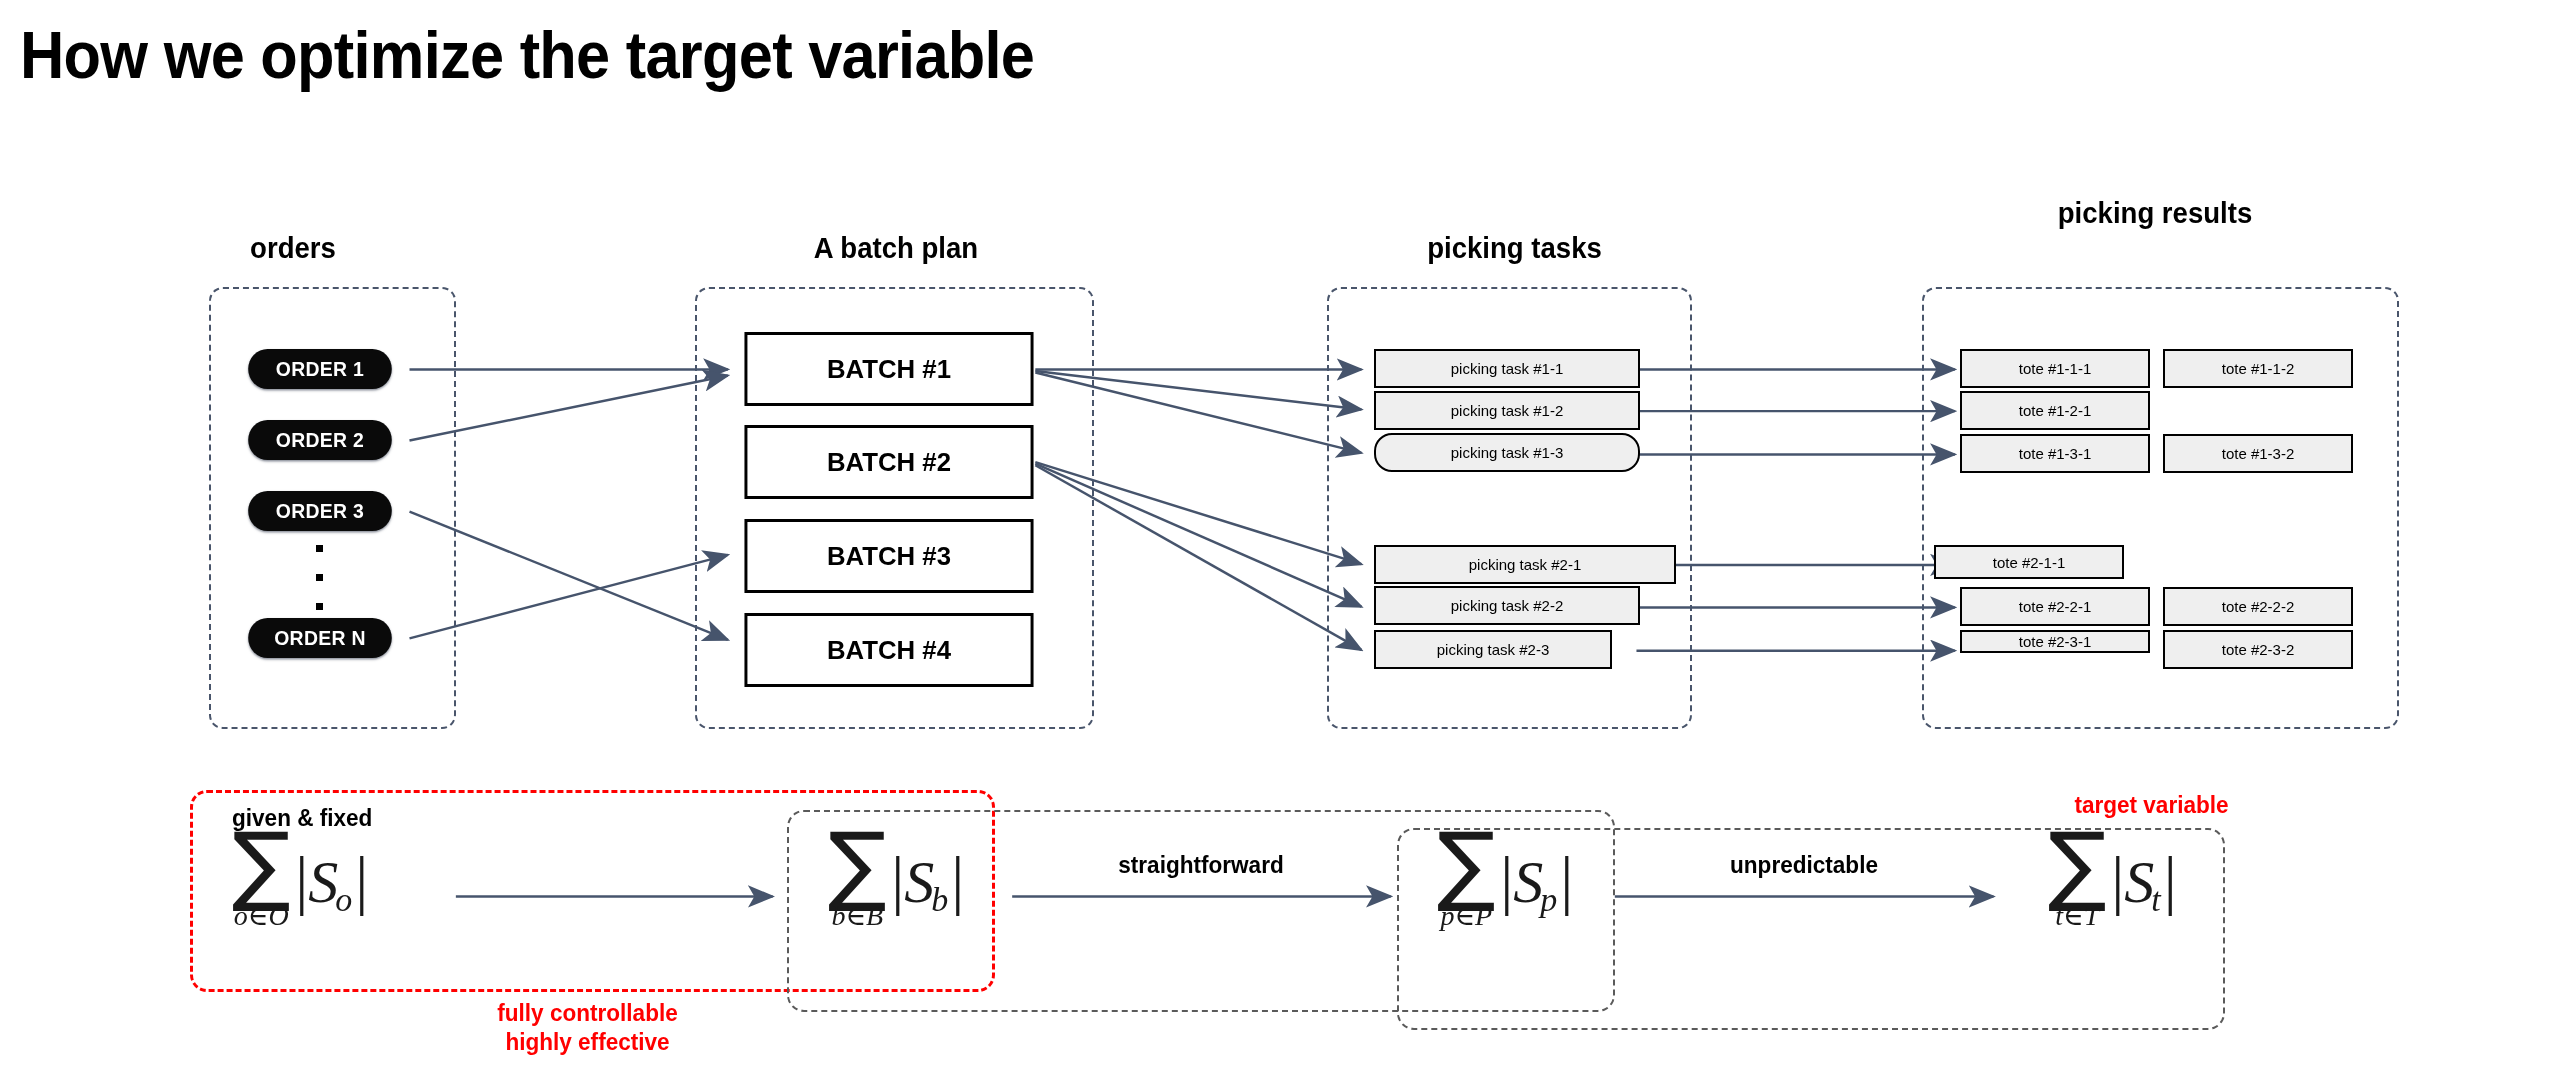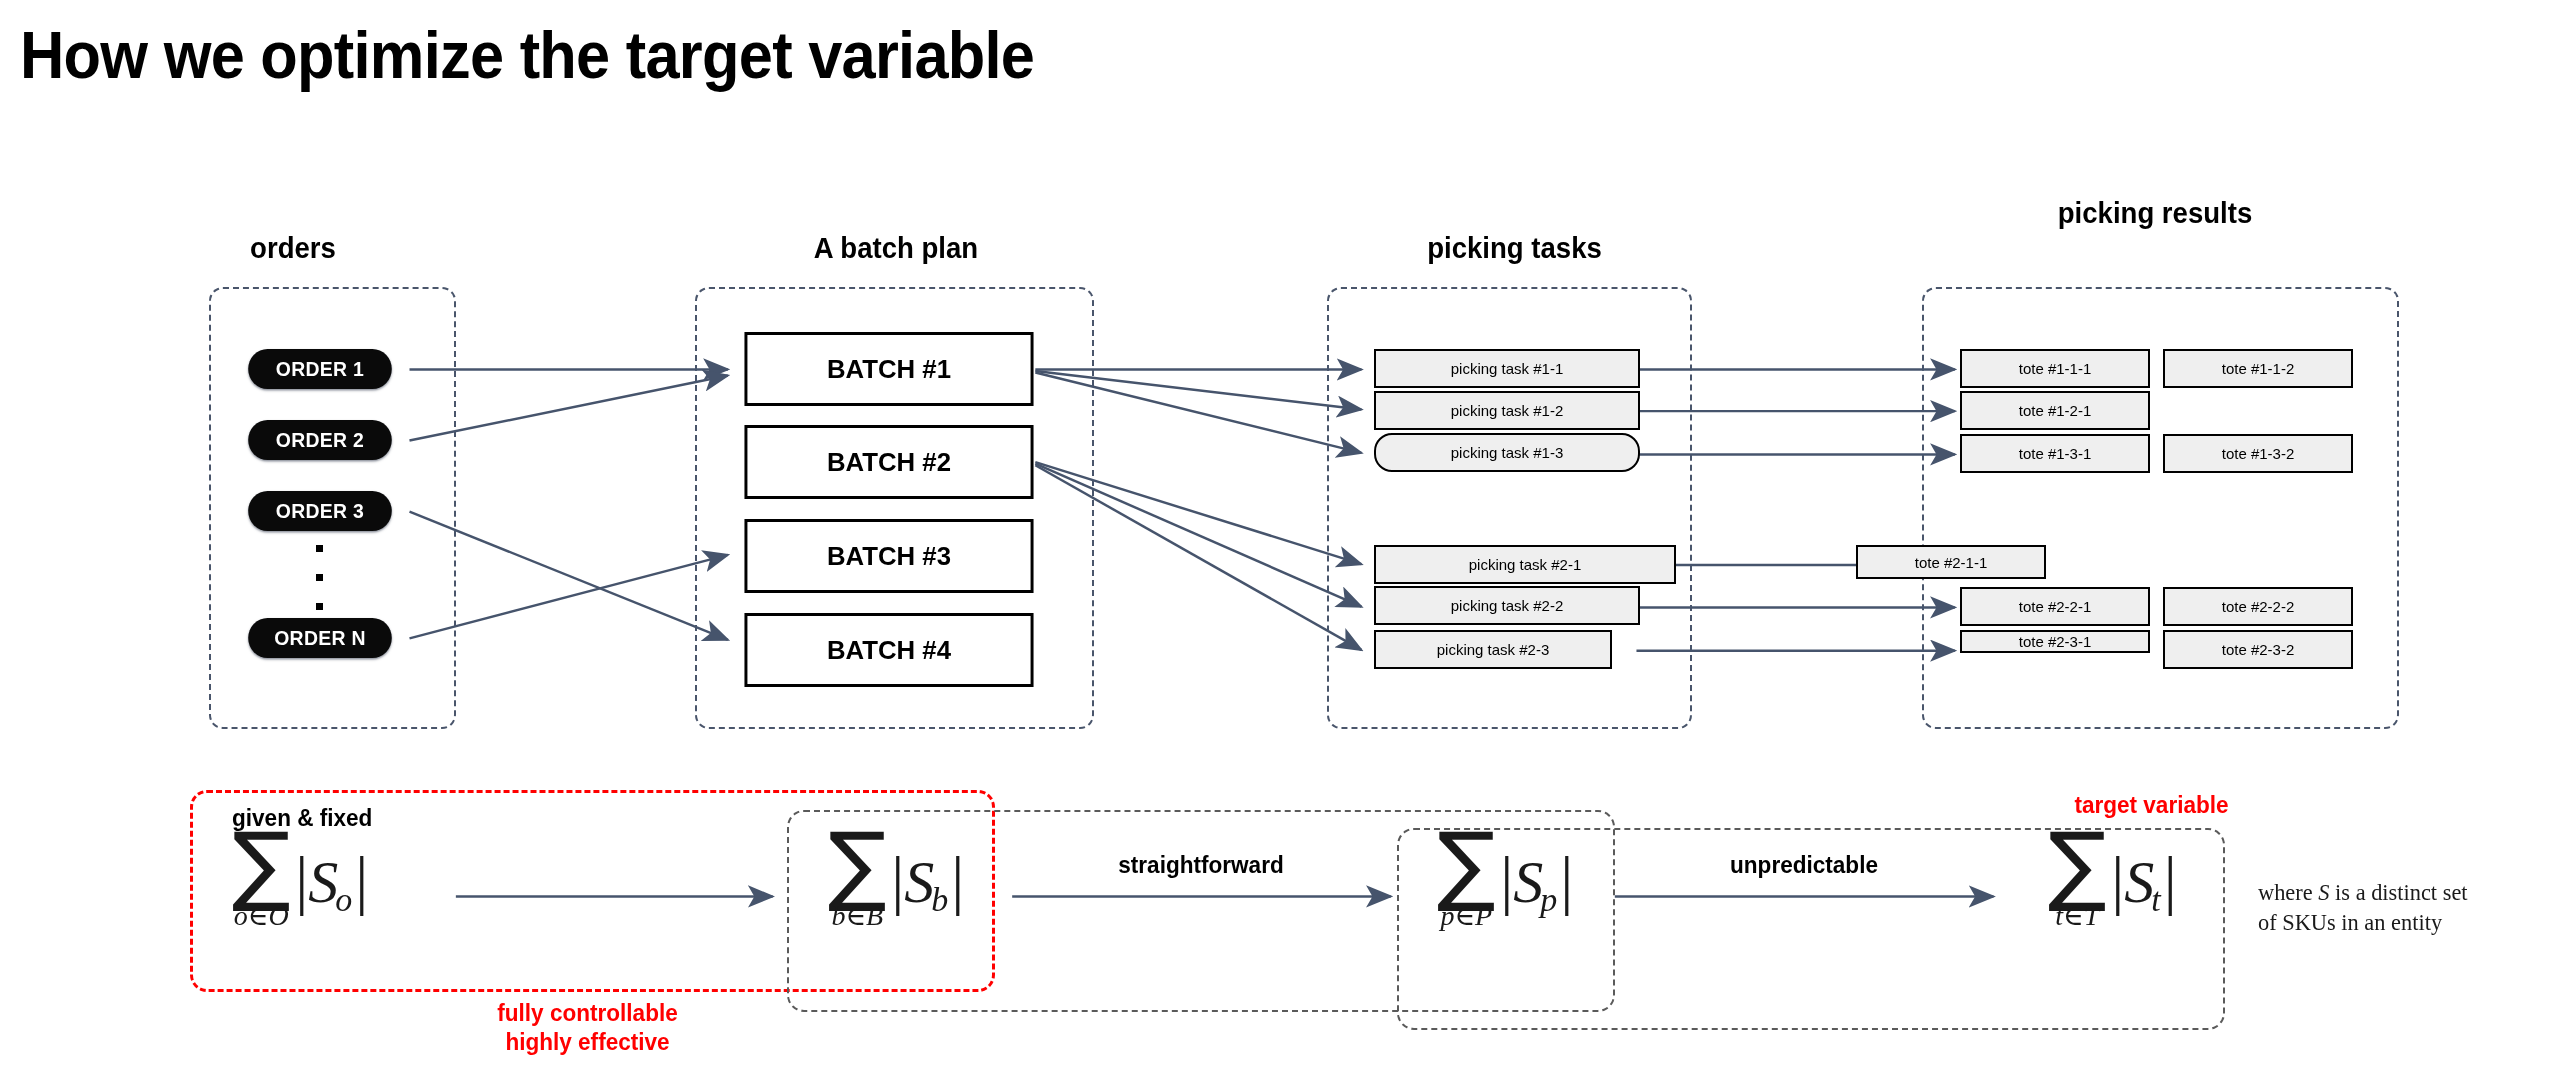--- a/index.html
+++ b/index.html
@@ -187,21 +187,21 @@
   <div class="cell" style="left:1374px;top:391px;width:266px;height:39px;">picking task #1-2</div>
   <div class="cell" style="left:1374px;top:433px;width:266px;height:39px;border-radius:18px;">picking task #1-3</div>
 
   <div class="cell" style="left:1374px;top:545px;width:302px;height:39px;">picking task #2-1</div>
   <div class="cell" style="left:1374px;top:586px;width:266px;height:39px;">picking task #2-2</div>
   <div class="cell" style="left:1374px;top:630px;width:238px;height:39px;">picking task #2-3</div>
 
   <div class="cell" style="left:1960px;top:349px;width:190px;height:39px;">tote #1-1-1</div>
   <div class="cell" style="left:1960px;top:391px;width:190px;height:39px;">tote #1-2-1</div>
   <div class="cell" style="left:1960px;top:434px;width:190px;height:39px;">tote #1-3-1</div>
-  <div class="cell" style="left:1856px;top:545px;width:190px;height:34px;">tote #2-1-1</div>
+  <div class="cell" style="left:1934px;top:545px;width:190px;height:34px;">tote #2-1-1</div>
   <div class="cell" style="left:1960px;top:587px;width:190px;height:39px;">tote #2-2-1</div>
   <div class="cell" style="left:1960px;top:630px;width:190px;height:23px;">tote #2-3-1</div>
 
   <div class="cell" style="left:2163px;top:349px;width:190px;height:39px;">tote #1-1-2</div>
   <div class="cell" style="left:2163px;top:434px;width:190px;height:39px;">tote #1-3-2</div>
   <div class="cell" style="left:2163px;top:587px;width:190px;height:39px;">tote #2-2-2</div>
   <div class="cell" style="left:2163px;top:630px;width:190px;height:39px;">tote #2-3-2</div>
 
   <div class="fbox-red" style="left:190px;top:790px;width:805px;height:202px;"></div>
 
@@ -266,19 +266,15 @@
       <span class="sig-sub">t∈T</span>
     </span>
     <span class="card">
       <span class="bar">|</span>
       <span class="sv">S</span>
       <span class="sb">t</span>
       <span class="bar">|</span>
     </span>
   </div>
 
-  <div class="note" style="left:2258px;top:878px;">
-    <div><span>where </span><i>S</i><span> is a distinct set</span></div>
-    <div>of SKUs in an entity</div>
-  </div>
 
 </div>
 
 
 </body></html>

